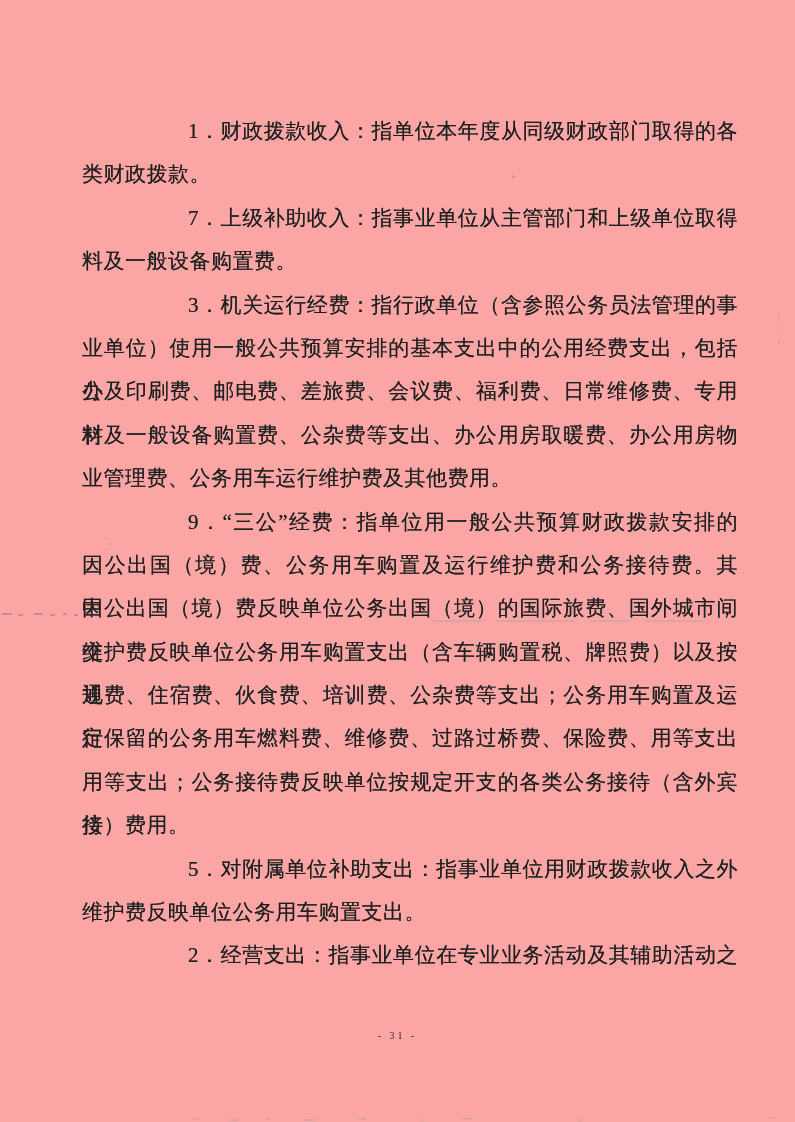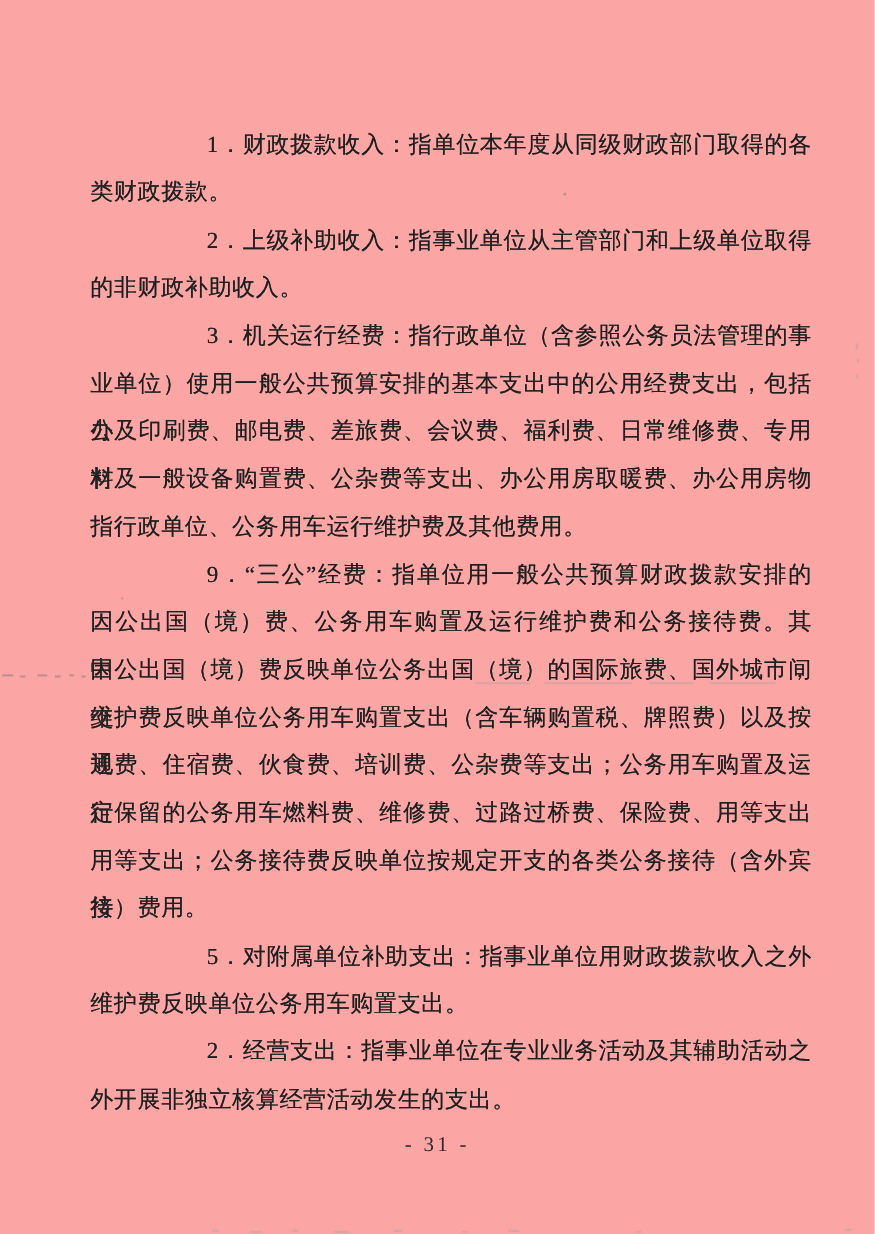--- a/index.html
+++ b/index.html
@@ -39,57 +39,56 @@
   }
   .line.indent {
     padding-left: 106px;
   }
   .page-number {
     position: absolute;
     top: 1030px;
     left: 0;
     width: 100%;
     text-align: center;
-    font-size: 19px;
+    font-size: 10px;
     letter-spacing: 3px;
     color: #2a2a2a;
     font-family: "Liberation Serif", "DejaVu Serif", serif;
   }
   
   .artifact { position: absolute; background: rgba(120,120,120,0.45); }
   .artifact.light { background: rgba(160,160,160,0.35); }
   .artifact.dot { border-radius: 50%; background: rgba(130,130,130,0.45); }
 </style>
 </head>
 <body>
 
 <div class="page">
 
   <div class="text-body">
       <div class="line indent justify">1．财政拨款收入：指单位本年度从同级财政部门取得的各</div>
       <div class="line">类财政拨款。</div>
-      <div class="line indent justify">2．上级补助收入：指事业单位从主管部门和上级单位取得</div>
-      <div class="line">的非财政补助收入。</div>
+      <div class="line indent justify">7．上级补助收入：指事业单位从主管部门和上级单位取得</div>
+      <div class="line">料及一般设备购置费。</div>
       <div class="line indent justify">3．机关运行经费：指行政单位（含参照公务员法管理的事</div>
       <div class="line justify">业单位）使用一般公共预算安排的基本支出中的公用经费支出，包括办</div>
       <div class="line justify">公及印刷费、邮电费、差旅费、会议费、福利费、日常维修费、专用材</div>
       <div class="line justify">料及一般设备购置费、公杂费等支出、办公用房取暖费、办公用房物</div>
-      <div class="line">指行政单位、公务用车运行维护费及其他费用。</div>
+      <div class="line">业管理费、公务用车运行维护费及其他费用。</div>
       <div class="line indent justify">9．“三公”经费：指单位用一般公共预算财政拨款安排的</div>
       <div class="line justify">因公出国（境）费、公务用车购置及运行维护费和公务接待费。其中，</div>
       <div class="line justify">因公出国（境）费反映单位公务出国（境）的国际旅费、国外城市间交</div>
       <div class="line justify">维护费反映单位公务用车购置支出（含车辆购置税、牌照费）以及按规</div>
       <div class="line justify">通费、住宿费、伙食费、培训费、公杂费等支出；公务用车购置及运行</div>
       <div class="line justify">定保留的公务用车燃料费、维修费、过路过桥费、保险费、用等支出</div>
       <div class="line justify">用等支出；公务接待费反映单位按规定开支的各类公务接待（含外宾接</div>
       <div class="line">待）费用。</div>
       <div class="line indent justify">5．对附属单位补助支出：指事业单位用财政拨款收入之外</div>
       <div class="line">维护费反映单位公务用车购置支出。</div>
       <div class="line indent justify">2．经营支出：指事业单位在专业业务活动及其辅助活动之</div>
-      <div class="line">外开展非独立核算经营活动发生的支出。</div>
     </div>
 
   <div class="page-number">- 31 -</div>
 
   <div class="artifact" style="left:2px;  top:613px; width:10px; height:2px;"></div>
   <div class="artifact" style="left:18px; top:614px; width:5px;  height:2px;"></div>
   <div class="artifact" style="left:34px; top:613px; width:9px;  height:2px;"></div>
   <div class="artifact" style="left:50px; top:614px; width:5px;  height:2px;"></div>
   <div class="artifact" style="left:63px; top:613px; width:4px;  height:2px;"></div>
   <div class="artifact" style="left:74px; top:614px; width:4px;  height:2px;"></div>

